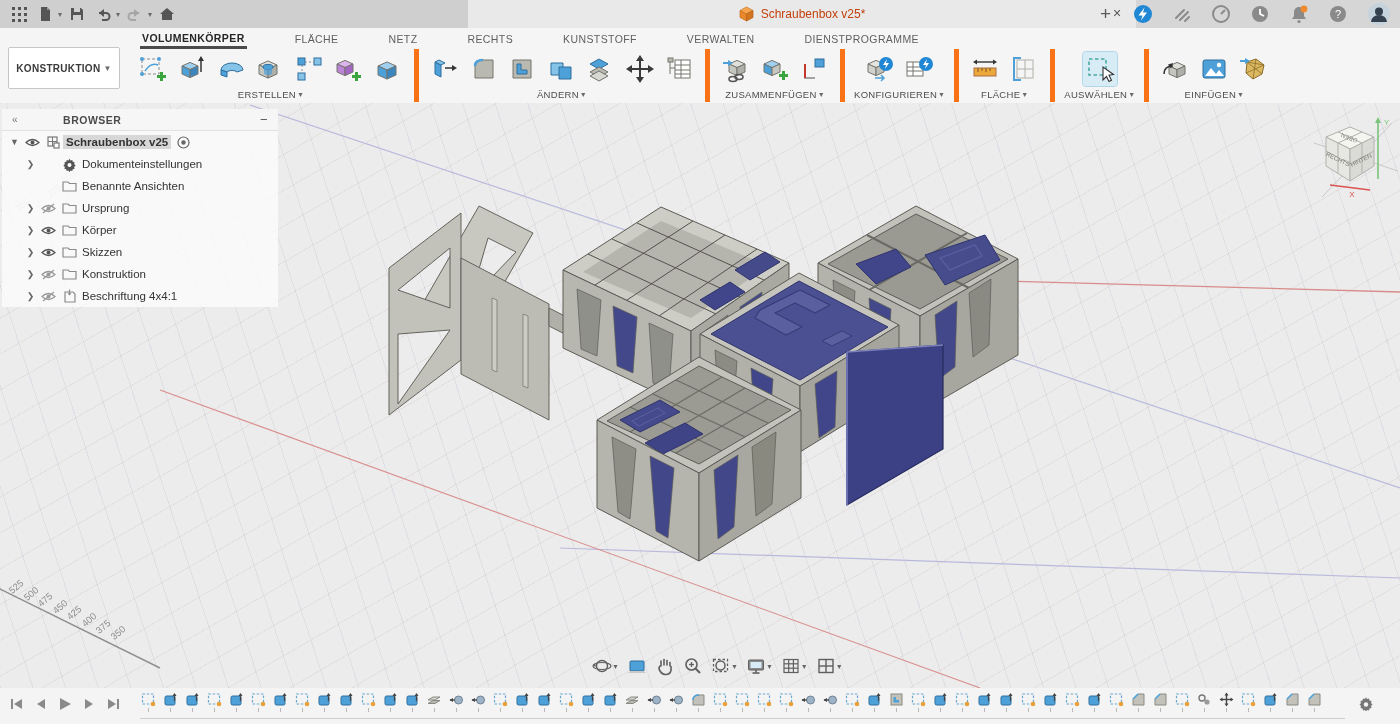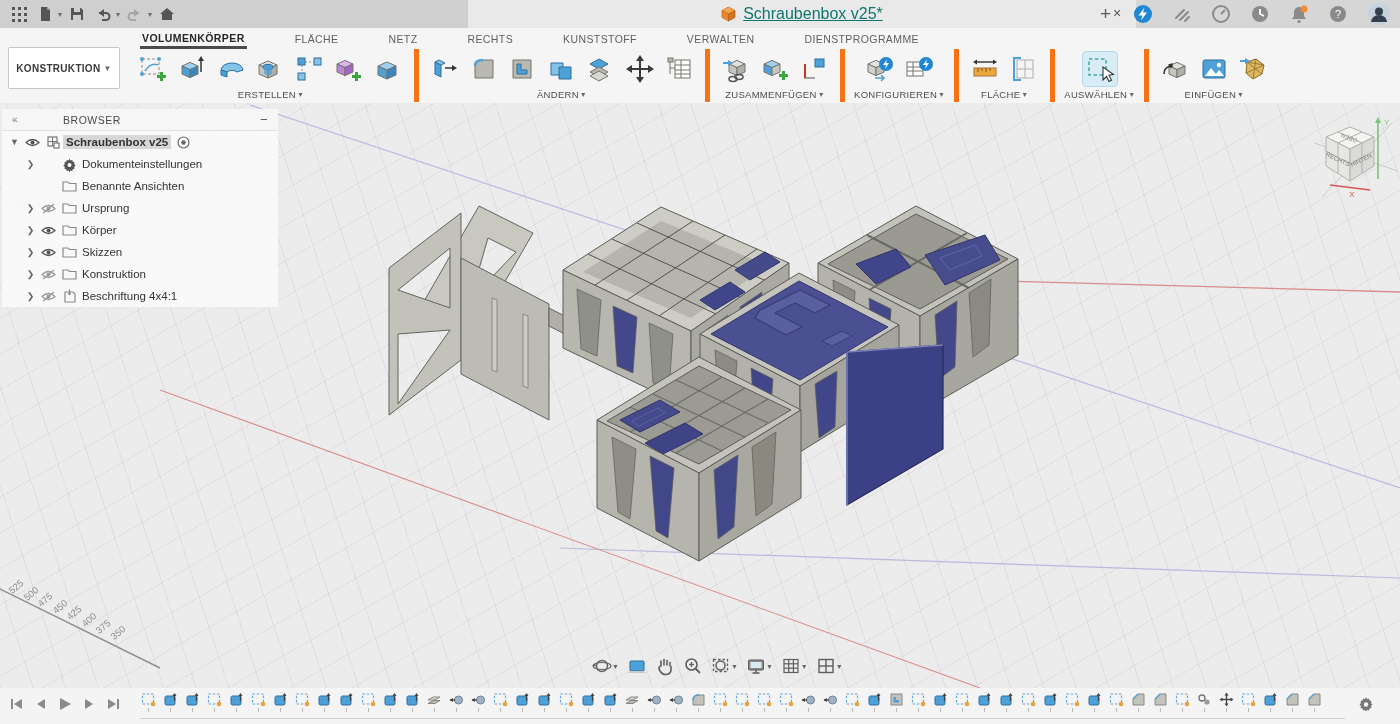--- a/index.html
+++ b/index.html
@@ -9,21 +9,21 @@
   svg{display:block;}
 
   
   #titlebar{position:absolute;left:0;top:0;width:1400px;height:28px;background:#d6d6d6;}
   #qat{position:absolute;left:0;top:0;width:468px;height:28px;background:#cfcfcf;
        display:flex;align-items:center;gap:4px;padding-left:8px;box-sizing:border-box;}
   .qbtn{display:flex;align-items:center;justify-content:center;height:24px;padding:0 3px;cursor:default;}
   .caret{font-size:8px;color:#6a6a6a;margin-left:-2px;}
   #doc-tab{position:absolute;left:468px;top:0;width:668px;height:28px;background:#e9e9e9;
            display:flex;align-items:center;justify-content:center;gap:7px;}
-  #doc-tab .title{font-size:16px;color:#0f766e;text-decoration:underline;}
+  #doc-tab .title{font-size:12px;color:#c2410c;}
   #doc-close{position:absolute;right:10px;top:4px;font-size:14px;color:#555;width:18px;height:18px;
              text-align:center;line-height:18px;}
   #tb-right{position:absolute;right:6px;top:0;height:28px;display:flex;align-items:center;gap:13px;}
   #new-tab{font-size:19px;color:#5c5c5c;margin-right:6px;line-height:26px;}
 
   
   #ribbon{position:absolute;left:0;top:28px;width:1400px;height:75px;background:#f5f5f5;
           border-bottom:1px solid #d8d8d8;}
   #tabstrip{position:absolute;left:140px;top:0;height:21px;display:flex;gap:46px;align-items:center;}
   .rtab{font-size:10.5px;letter-spacing:.4px;color:#5f5f5f;padding:3px 2px 2px;white-space:nowrap;}
@@ -46,21 +46,21 @@
       repeating-linear-gradient(72deg, rgba(130,130,175,0.13) 0 1px, transparent 1px 31px),
       repeating-linear-gradient(150deg, rgba(175,130,130,0.12) 0 1px, transparent 1px 31px);}
   #scene{position:absolute;left:0;top:-103px;}
   .ruler-num{position:absolute;font-size:9.5px;color:#8f8f8f;transform:rotate(-41deg);}
 
   
   #browser{position:absolute;left:2px;top:6px;width:276px;background:rgba(252,252,252,0.85);}
   #browser-head{height:21px;display:flex;align-items:center;font-size:10.5px;color:#444;
      letter-spacing:.5px;border-bottom:1px solid #e2e2e2;background:rgba(245,245,245,.9);}
   #browser-head .bh-col{margin-left:10px;color:#777;font-size:10px;}
-  #browser-head .bh-title{margin-left:14px;font-weight:normal;color:#4a4a4a;padding-left:31px;}
+  #browser-head .bh-title{margin-left:14px;font-weight:bold;color:#4a4a4a;padding-left:31px;}
   #browser-head .bh-min{margin-left:auto;margin-right:10px;color:#555;font-size:13px;}
   .brow{height:22px;display:flex;align-items:center;font-size:11.5px;color:#333;}
   .brow .chev{width:13px;text-align:center;color:#666;font-size:9px;}
   .brow .eyebox{width:22px;display:flex;justify-content:center;}
   .brow .ric{width:20px;display:flex;justify-content:center;}
   .brow .lbl{padding:1px 3px;white-space:nowrap;}
   .brow.selected .lbl{background:#d7d7d7;font-weight:bold;}
   .brow .radio{margin-left:6px;}
 
   

